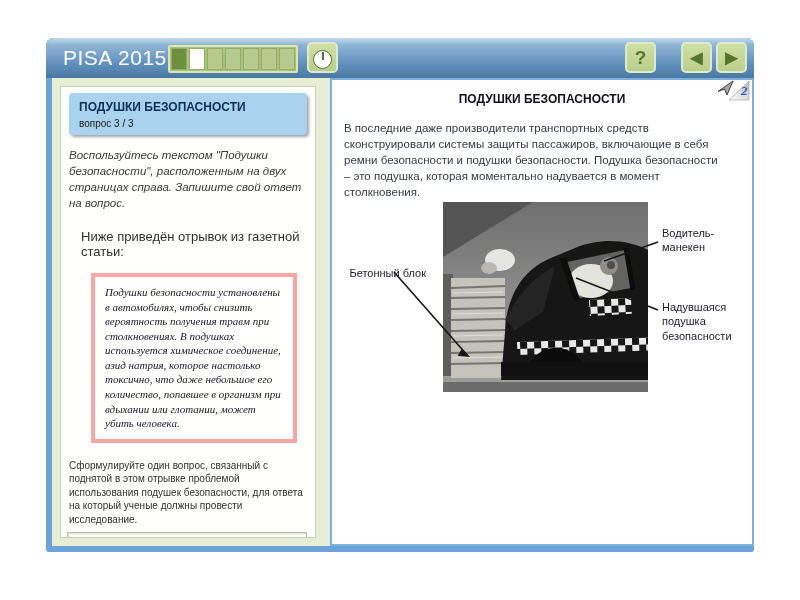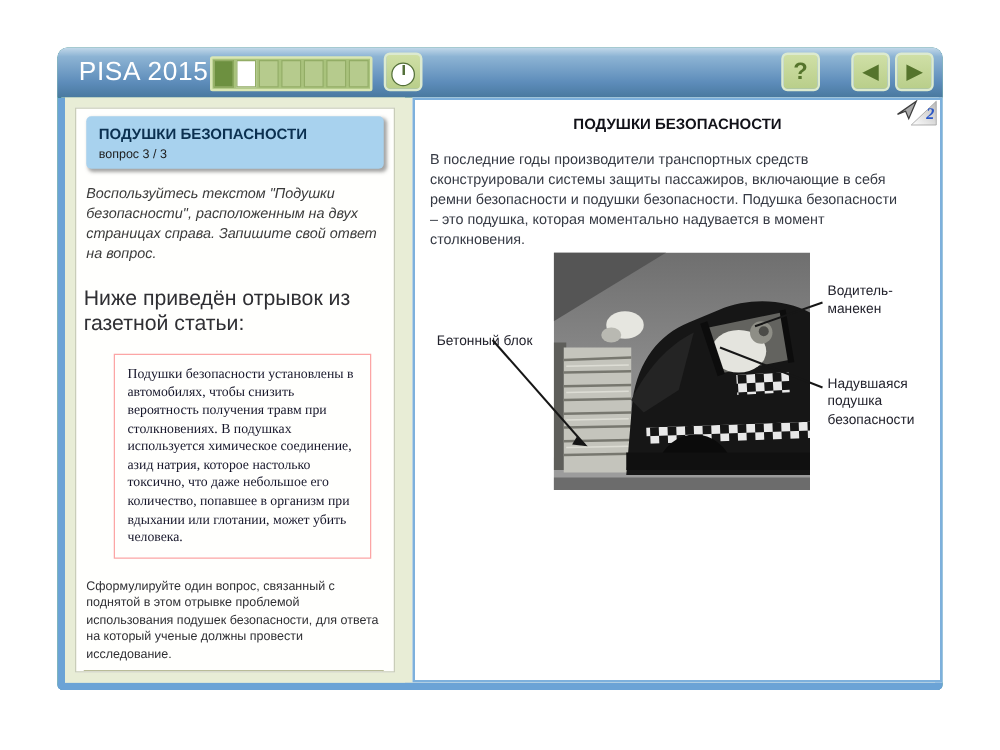--- a/index.html
+++ b/index.html
@@ -35,23 +35,23 @@
              border-bottom:6px solid #6ba3d6; border-radius:0 0 4px 4px; }
 
   
   .left-panel { position:absolute; left:0; top:0; width:272px; height:468px; background:#e8edd6; padding:8px 8px 8px 8px; }
   .left-inner { width:100%; height:100%; background:#fffffd; border:1px solid #c9cdb9; padding:4px 6px; overflow:hidden; }
   .qheader { background:#a8d2ee; border-radius:4px; box-shadow:2px 2px 3px rgba(90,90,90,0.55);
              padding:7px 10px 6px; margin:2px 2px 12px 2px; }
   .qtitle { font-size:12px; font-weight:bold; color:#0b3050; }
   .qnum   { font-size:10px; color:#1c1c1c; margin-top:4px; }
   .instructions { font-size:11.5px; font-style:italic; color:#3a3a3a; line-height:1.4; margin:0 4px 18px 2px; }
-  .intro { font-size:17px; color:#2f2f33; margin:0 2px 14px 0; }
+  .intro { font-size:13px; color:#2f2f33; margin:0 2px 14px 14px; }
   .excerpt { font-family:"Liberation Serif", serif; font-size:11px; color:#16162a; line-height:1.32;
-             border:1px solid #fca5a5; background:#fffffd; padding:8px 10px; margin:0 12px 12px 24px; }
+             border:4px solid #fca5a5; background:#fffffd; padding:8px 10px; margin:0 12px 12px 24px;font-style:italic; }
   .task { font-size:10px; color:#2f2f33; line-height:1.35; margin:16px 2px 6px 2px; }
   .answer-box { width:240px; height:34px; border:1px solid #b9bc98; background:#fffffd; resize:none;
                 box-shadow:inset 1px 1px 2px rgba(140,140,110,0.3); font-family:"Liberation Sans",sans-serif; font-size:11.5px; }
 
   
   .right-panel { position:absolute; left:278px; top:0; width:424px; height:468px;
                  background:#ffffff; border:2px solid #7db0dc; }
   .stim-title { text-align:center; font-size:12px; font-weight:bold; color:#111118; margin-top:12px; }
   .stim-body { font-size:11.5px; color:#363a44; line-height:1.4; margin:14px 30px 0 12px; }
   .page-corner { position:absolute; right:0px; top:0px; width:24px; height:24px; cursor:pointer; }
@@ -116,21 +116,21 @@
           <linearGradient id="foldg" x1="0" y1="1" x2="1" y2="0">
             <stop offset="0" stop-color="#ffffff"></stop>
               <stop offset="1" stop-color="#b9b9b9"></stop>
           </linearGradient>
         </defs>
         <polygon points="1,20 21,1 21,20" fill="url(#foldg)" stroke="#9a9a9a" stroke-width="0.6"></polygon>
         <text x="13" y="15" font-size="13" font-weight="bold" font-style="italic" fill="#2a56c6" font-family="Liberation Serif, serif">2</text>
       </svg>
 
       <h3 class="stim-title">ПОДУШКИ БЕЗОПАСНОСТИ</h3>
-      <p class="stim-body">В последние годы производители транспортных средств сконструировали системы защиты пассажиров, включающие в себя ремни безопасности и подушки безопасности. Подушка безопасности – это подушка, которая моментально надувается в момент столкновения.</p>
+      <p class="stim-body">В последние даже производители транспортных средств сконструировали системы защиты пассажиров, включающие в себя ремни безопасности и подушки безопасности. Подушка безопасности – это подушка, которая моментально надувается в момент столкновения.</p>
 
       <div class="figure">
 
         <svg class="photo" width="205" height="190" viewBox="0 0 205 190">
           <defs>
             <linearGradient id="wall" x1="0" y1="0" x2="0" y2="1">
               <stop offset="0" stop-color="#6f6f6f"></stop>
                 <stop offset="0.5" stop-color="#8b8b8b"></stop>
                 <stop offset="1" stop-color="#7d7d7d"></stop>
             </linearGradient>

